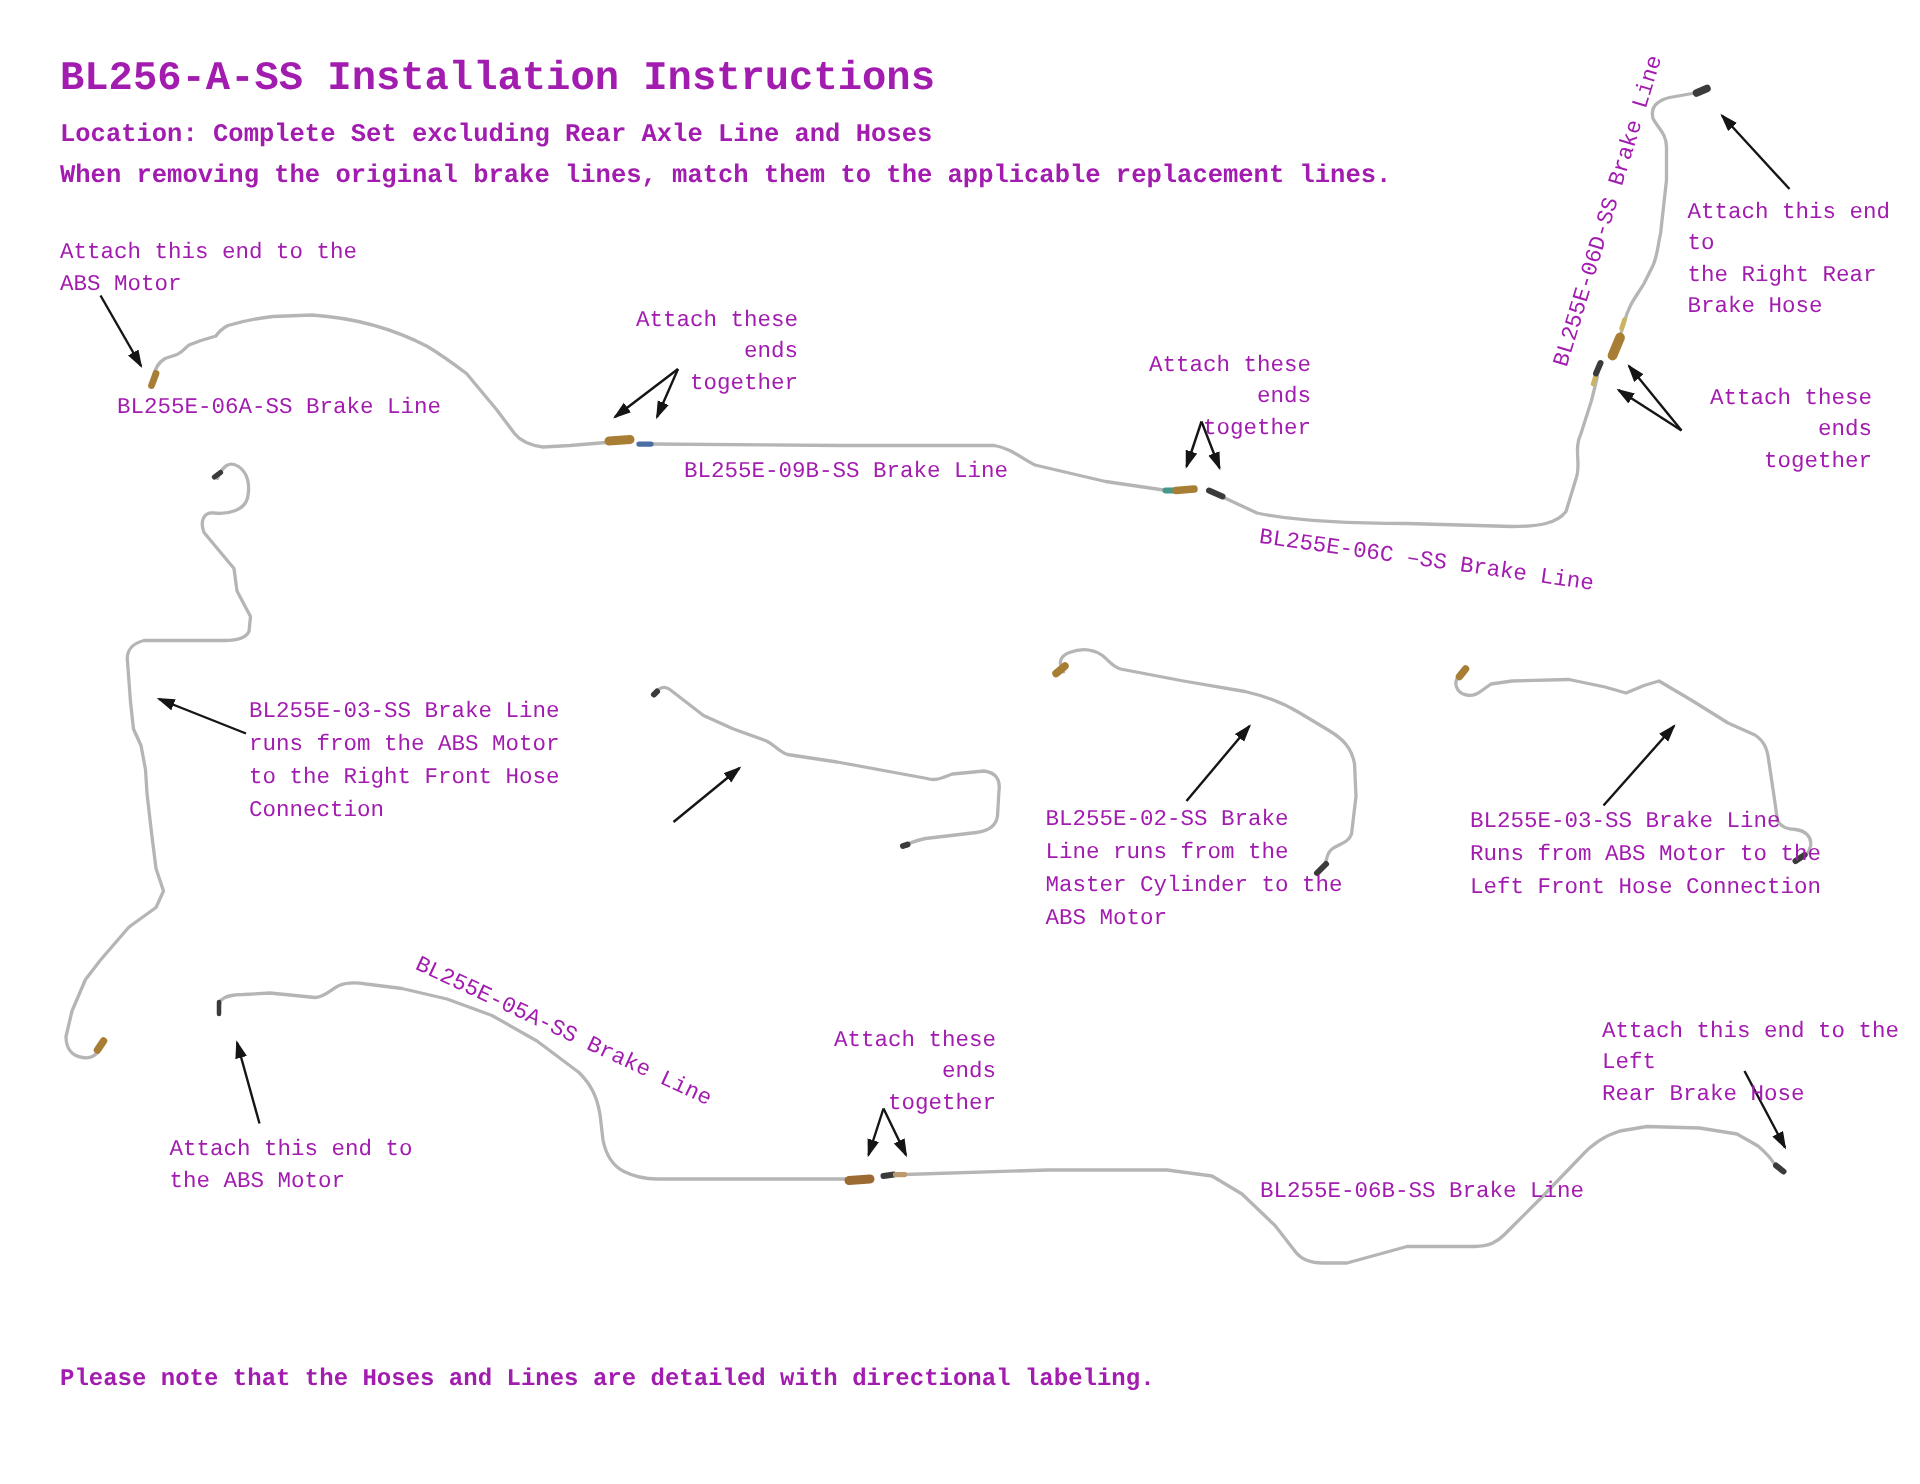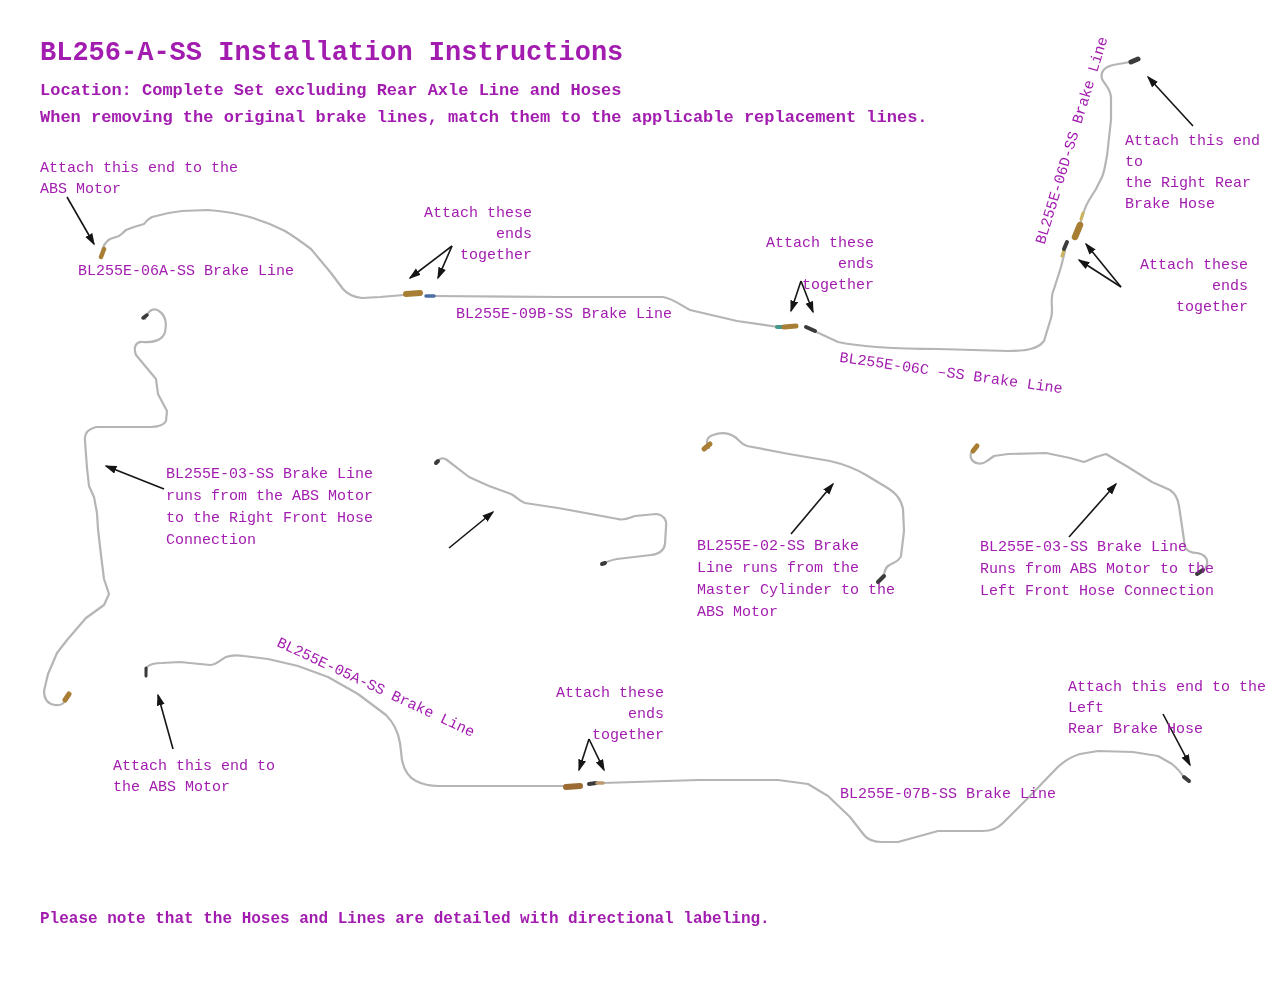--- a/index.html
+++ b/index.html
@@ -125,17 +125,17 @@
 to the Right Front Hose
 Connection</div>
   <div class="t linelabel" style="left:697px;top:536px;">BL255E-02-SS Brake
 Line runs from the
 Master Cylinder to the
 ABS Motor</div>
   <div class="t linelabel" style="left:980px;top:537px;">BL255E-03-SS Brake Line
 Runs from ABS Motor to the
 Left Front Hose Connection</div>
   <div class="t linelabel rot" style="left:282px;top:633px;transform:rotate(25deg);">BL255E-05A-SS Brake Line</div>
-  <div class="t linelabel" style="left:840px;top:784px;">BL255E-07B-SS Brake Line</div>
+  <div class="t linelabel" style="left:840px;top:784px;">BL255E-06B-SS Brake Line</div>
 
   <div class="t note" style="left:40px;top:864px;">Please note that the Hoses and Lines are detailed with directional labeling.</div>
 
 </div>
 
 </body></html>

